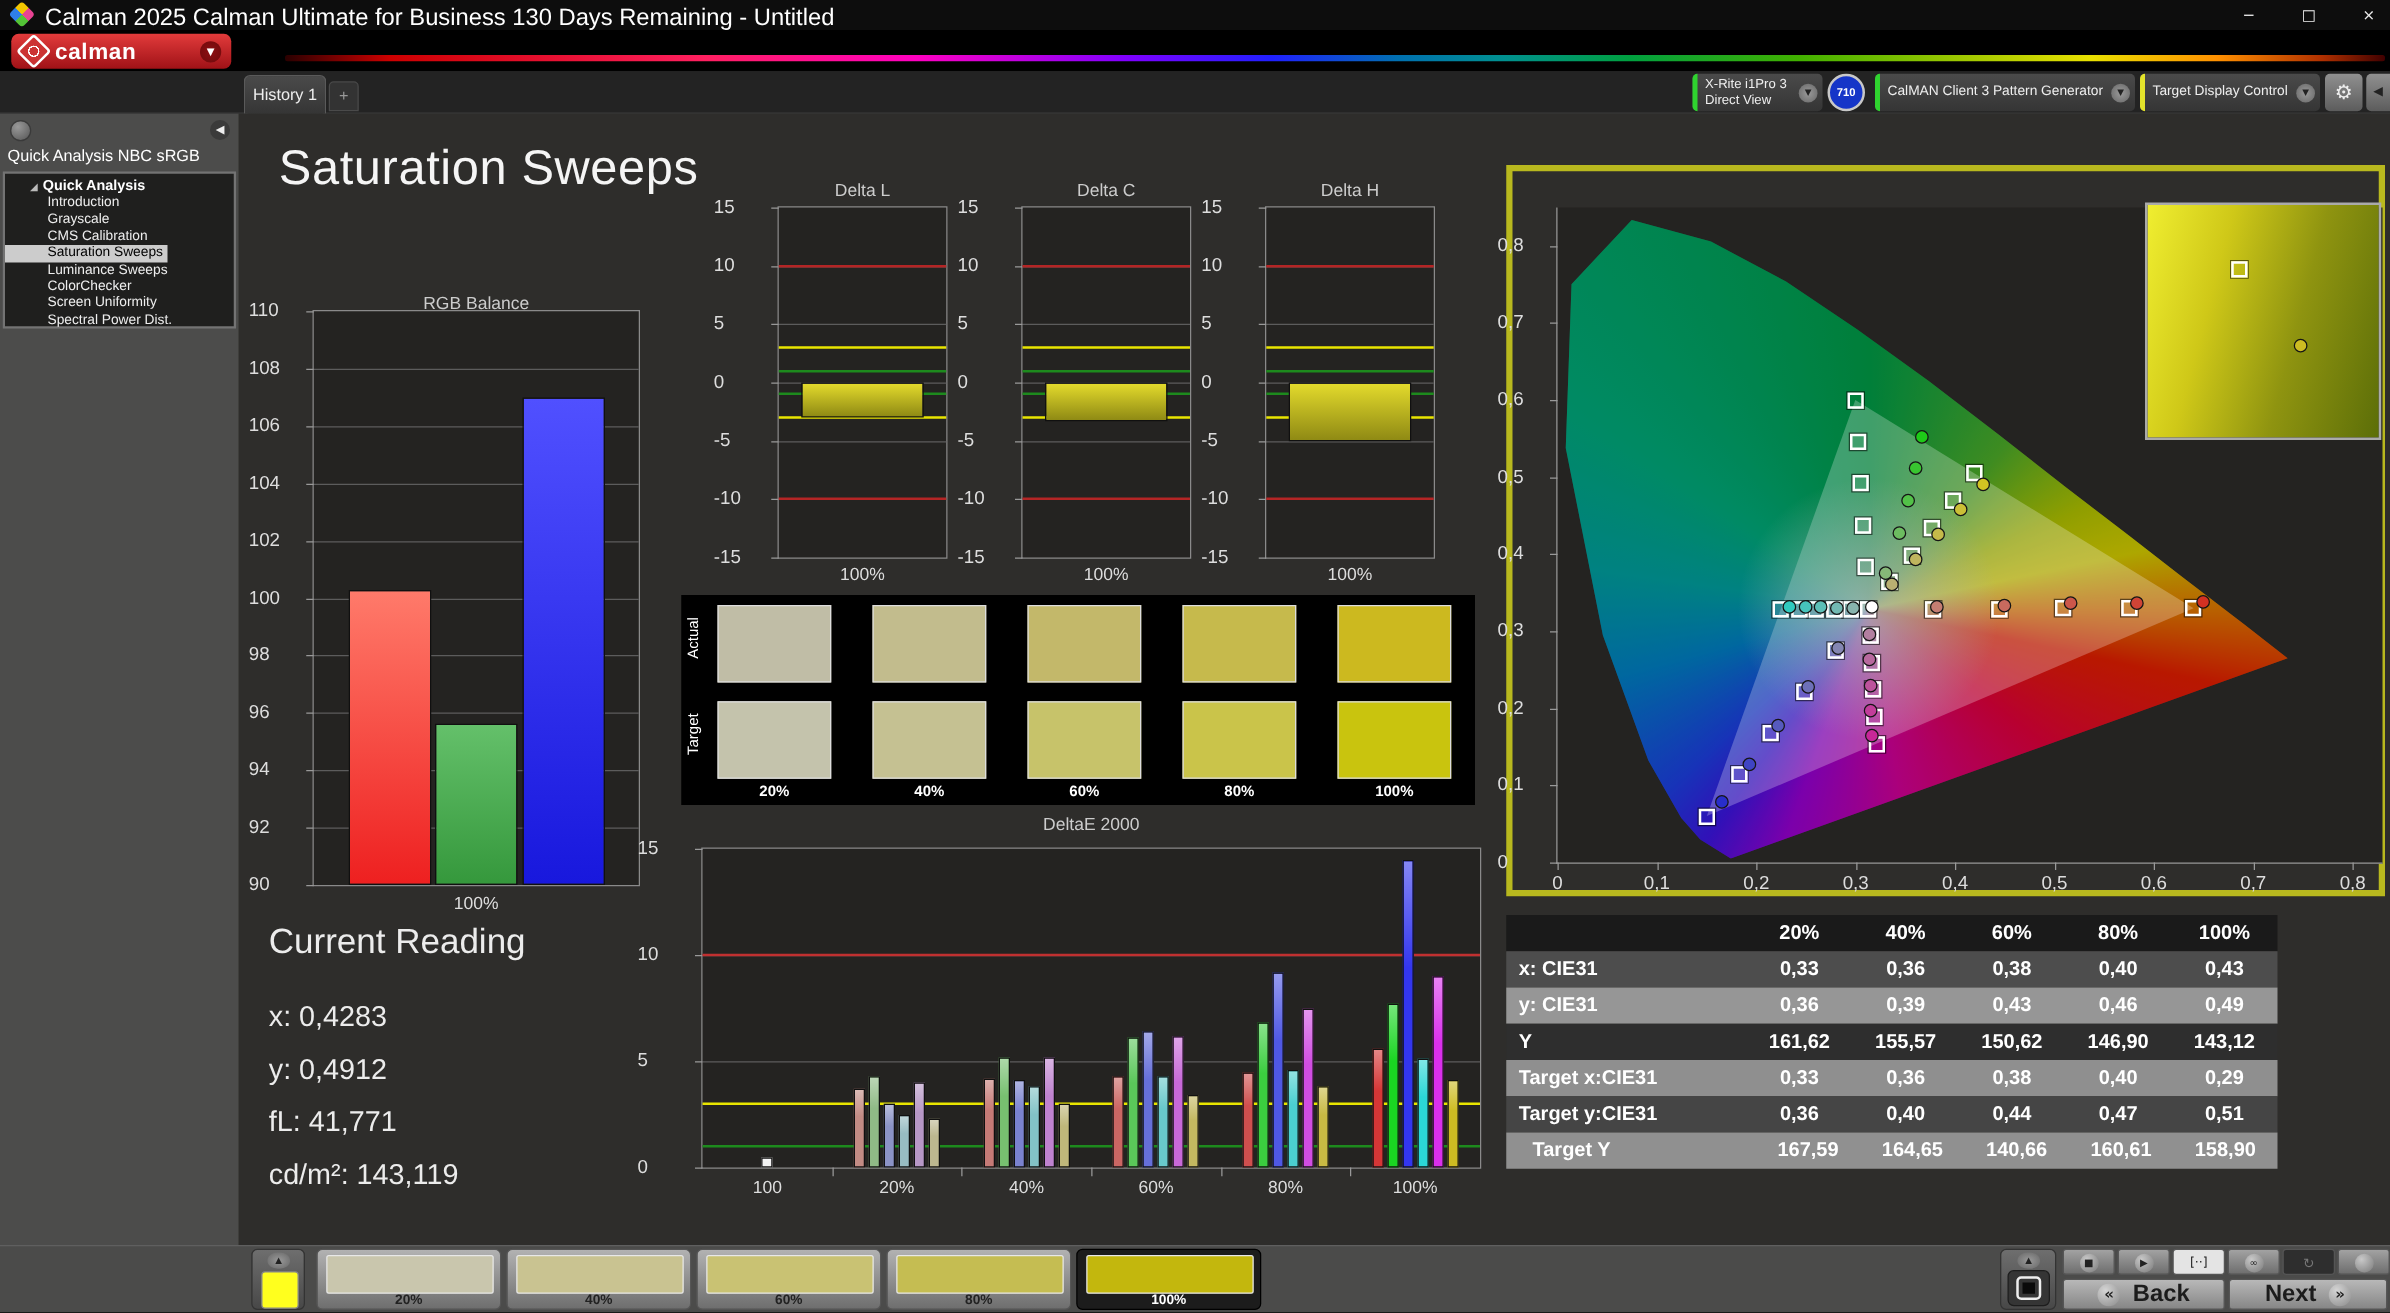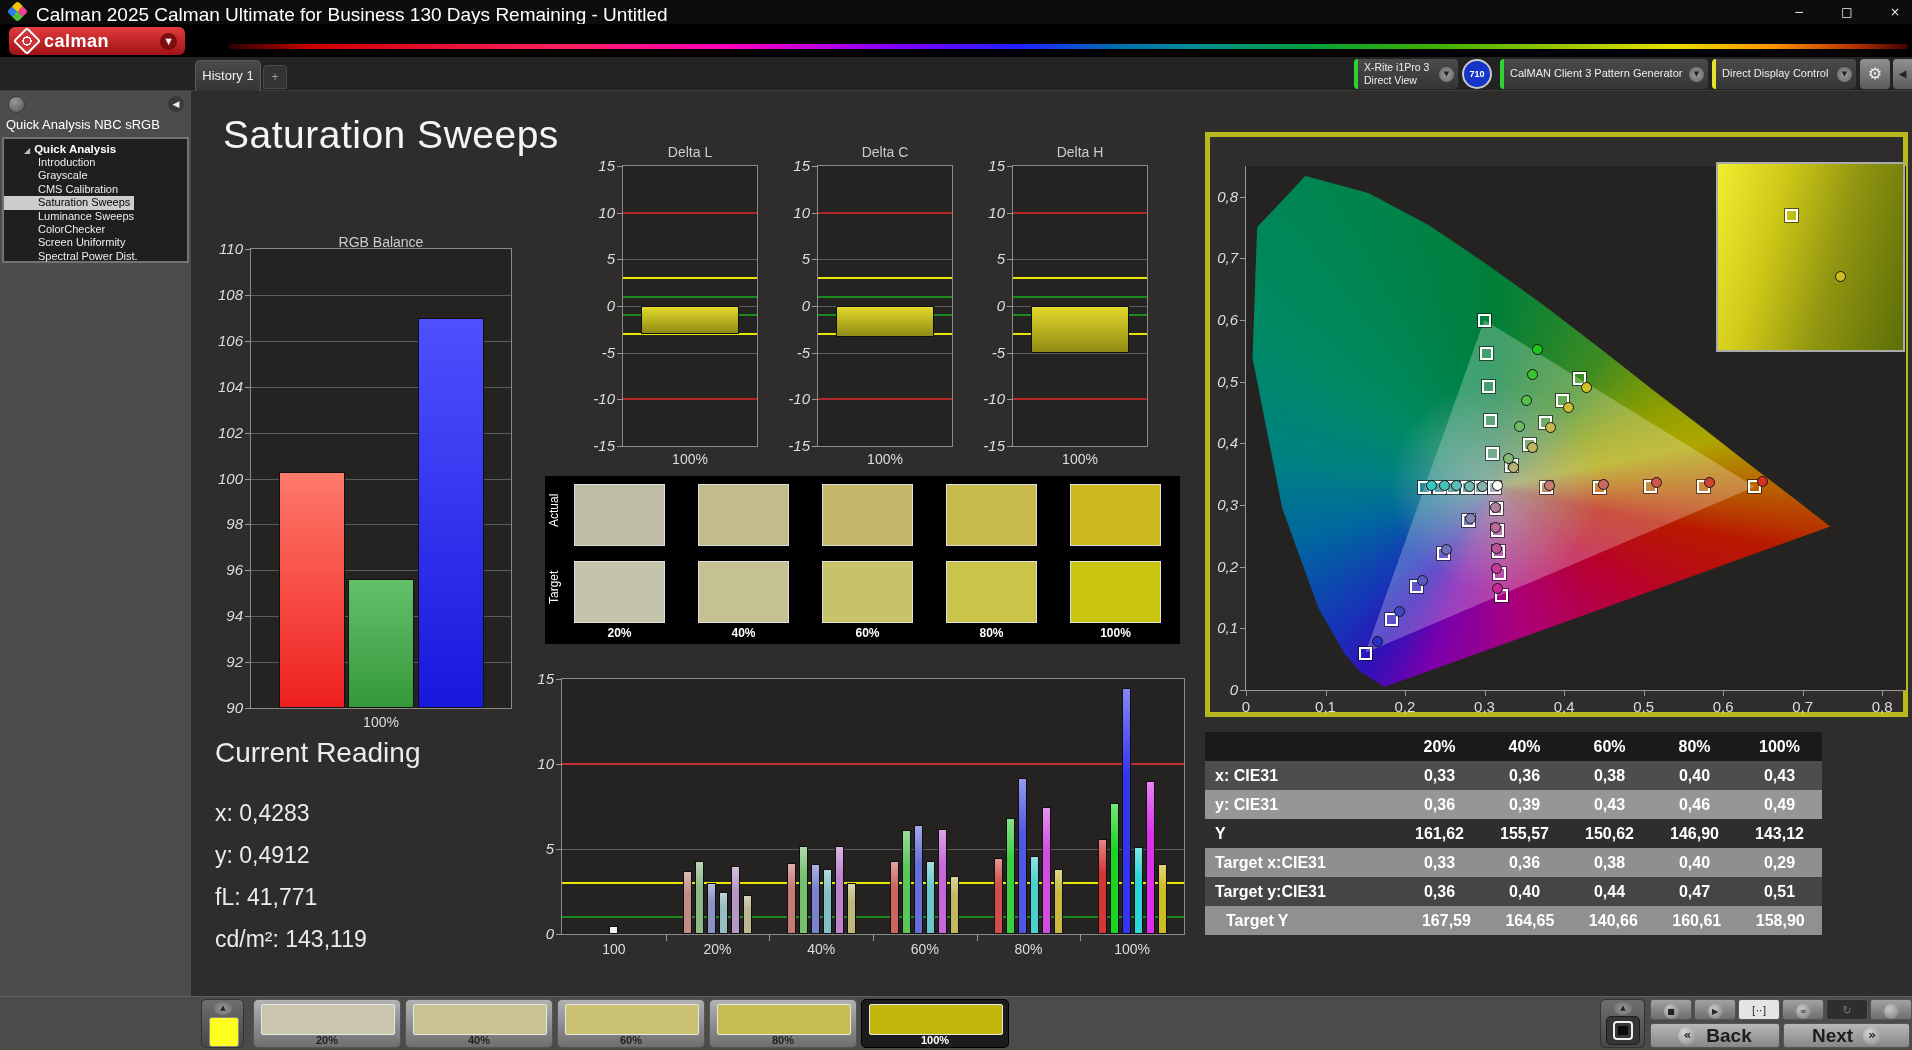--- a/index.html
+++ b/index.html
@@ -68,21 +68,21 @@
   .tree-item{color:#eee;font-size:11px;height:13.4px;line-height:13.4px;padding-left:34px;white-space:nowrap;}
   .tree-item.selected{background:#ccc;color:#000;width:max-content;padding-right:4px;}
 
   
   #main{left:191px;top:91px;width:1721px;height:905px;background:#2e2d2b;}
   #page-title{left:32px;top:22px;font-size:39px;color:#f5f5f5;letter-spacing:.5px;}
   .chart-title{font-size:14px;color:#ccc;text-align:center;}
   .plot{position:absolute;background:#242321;border:1px solid #8a8a8a;box-sizing:content-box;}
   .grid{position:absolute;left:0;right:0;height:1px;background:#5c5c5c;}
   .limit{position:absolute;left:0;right:0;height:2px;}
-  .ylab{position:absolute;width:44px;text-align:right;font-size:15px;color:#ddd;font-style:italic;}
+  .ylab{position:absolute;width:44px;text-align:left;font-size:15px;color:#ddd;}
   .tickmark{position:absolute;background:#999;}
   .xlab{position:absolute;font-size:14px;color:#ddd;text-align:center;}
   .bar{position:absolute;border:1px solid #101010;box-sizing:border-box;}
 
   #rgb-title{left:59px;top:143px;width:262px;}
   #rgb-plot{left:59px;top:157px;width:260px;height:459px;}
   #rgb-xlabel{left:59px;top:623px;width:262px;}
 
   .dtitle{width:136px;}
   #dL-title{left:431px;top:53px;} #dC-title{left:626px;top:53px;} #dH-title{left:821px;top:53px;}
@@ -188,21 +188,21 @@
     <div id="meter-badge" class="abs">710</div>
 
     <div id="source-sel" class="selector abs">
       <div class="sel-accent" style="background: rgb(47, 211, 47);"></div>
       <div class="sel-text" style="font-size:11px;">CalMAN Client 3 Pattern Generator</div>
       <div class="sel-drop icon">▼</div>
     </div>
 
     <div id="display-sel" class="selector abs">
       <div class="sel-accent" style="background: rgb(227, 227, 43);"></div>
-      <div class="sel-text" style="font-size:11px;">Direct Display Control</div>
+      <div class="sel-text" style="font-size:11px;">Target Display Control</div>
       <div class="sel-drop icon">▼</div>
     </div>
 
     <div id="gear-btn" class="abs icon">⚙</div>
     <div id="edge-btn" class="abs icon">◀</div>
   </div>
 
   <div id="sidebar" class="abs">
     <div id="sb-dot" class="abs"></div>
     <div id="sb-collapse" class="abs icon">◀</div>
@@ -370,20 +370,21 @@
         <div class="swatch" style="left: 277px; top: 85px; width: 91px; height: 62px; background: rgb(199, 195, 106);"></div>
         <div class="swlab" style="left: 277px; top: 150px;">60%</div>
         <div class="swatch" style="left: 401px; top: 8px; width: 91px; height: 62px; background: rgb(198, 186, 76);"></div>
         <div class="swatch" style="left: 401px; top: 85px; width: 91px; height: 62px; background: rgb(202, 196, 74);"></div>
         <div class="swlab" style="left: 401px; top: 150px;">80%</div>
         <div class="swatch" style="left: 525px; top: 8px; width: 91px; height: 62px; background: rgb(204, 185, 31);"></div>
         <div class="swatch" style="left: 525px; top: 85px; width: 91px; height: 62px; background: rgb(201, 196, 14);"></div>
         <div class="swlab" style="left: 525px; top: 150px;">100%</div>
       </div>
 
+    <div id="de-title" class="abs chart-title">DeltaE 2000</div>
     <div id="de-plot" class="plot">
         <div class="tickmark" style="left: -6px; top: 255px; width: 6px; height: 1px;"></div>
         <div class="ylab" style="left: -52px; top: 246px;">0</div>
         <div class="grid" style="top: 170px;"></div>
         <div class="tickmark" style="left: -6px; top: 170px; width: 6px; height: 1px;"></div>
         <div class="ylab" style="left: -52px; top: 161px;">5</div>
         <div class="grid" style="top: 85px;"></div>
         <div class="tickmark" style="left: -6px; top: 85px; width: 6px; height: 1px;"></div>
         <div class="ylab" style="left: -52px; top: 76px;">10</div>
         <div class="tickmark" style="left: -6px; top: 0px; width: 6px; height: 1px;"></div>

